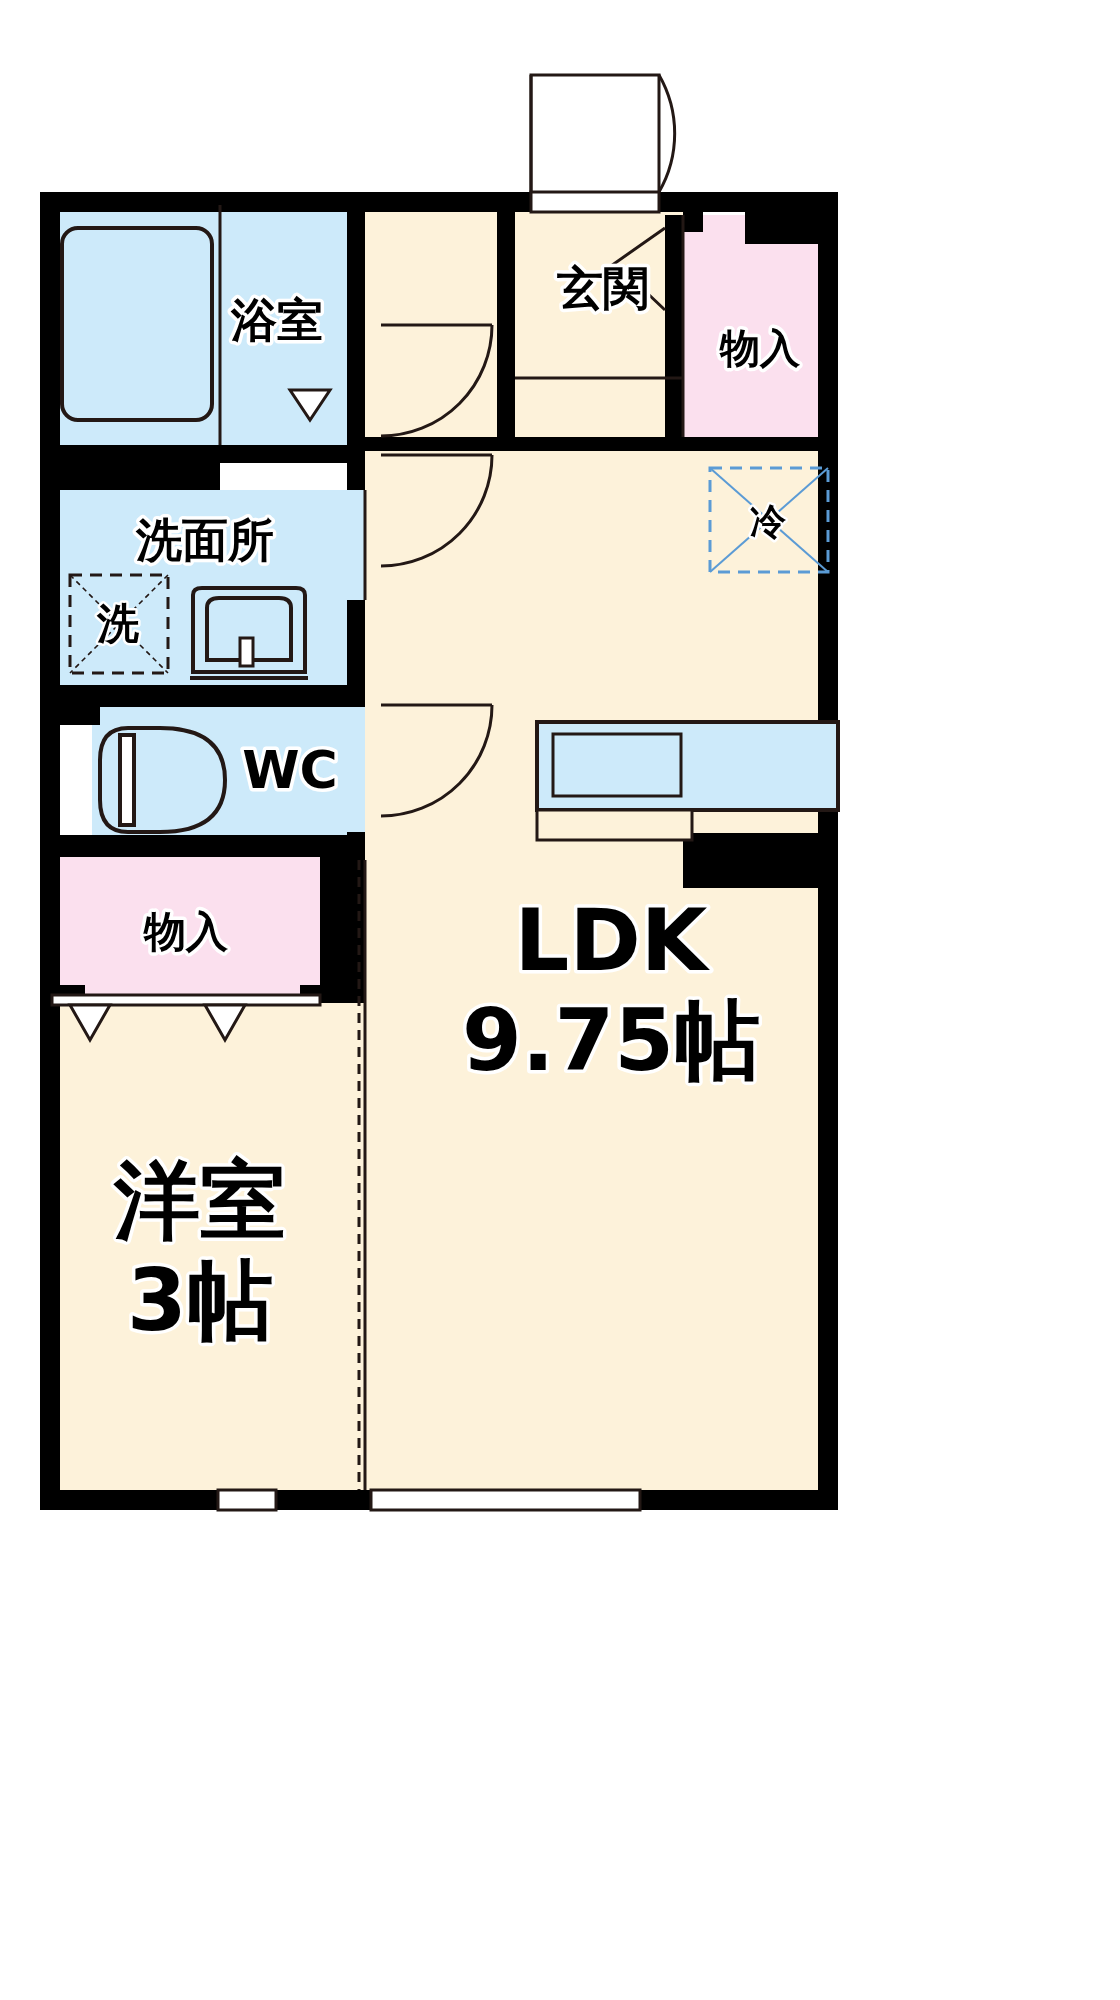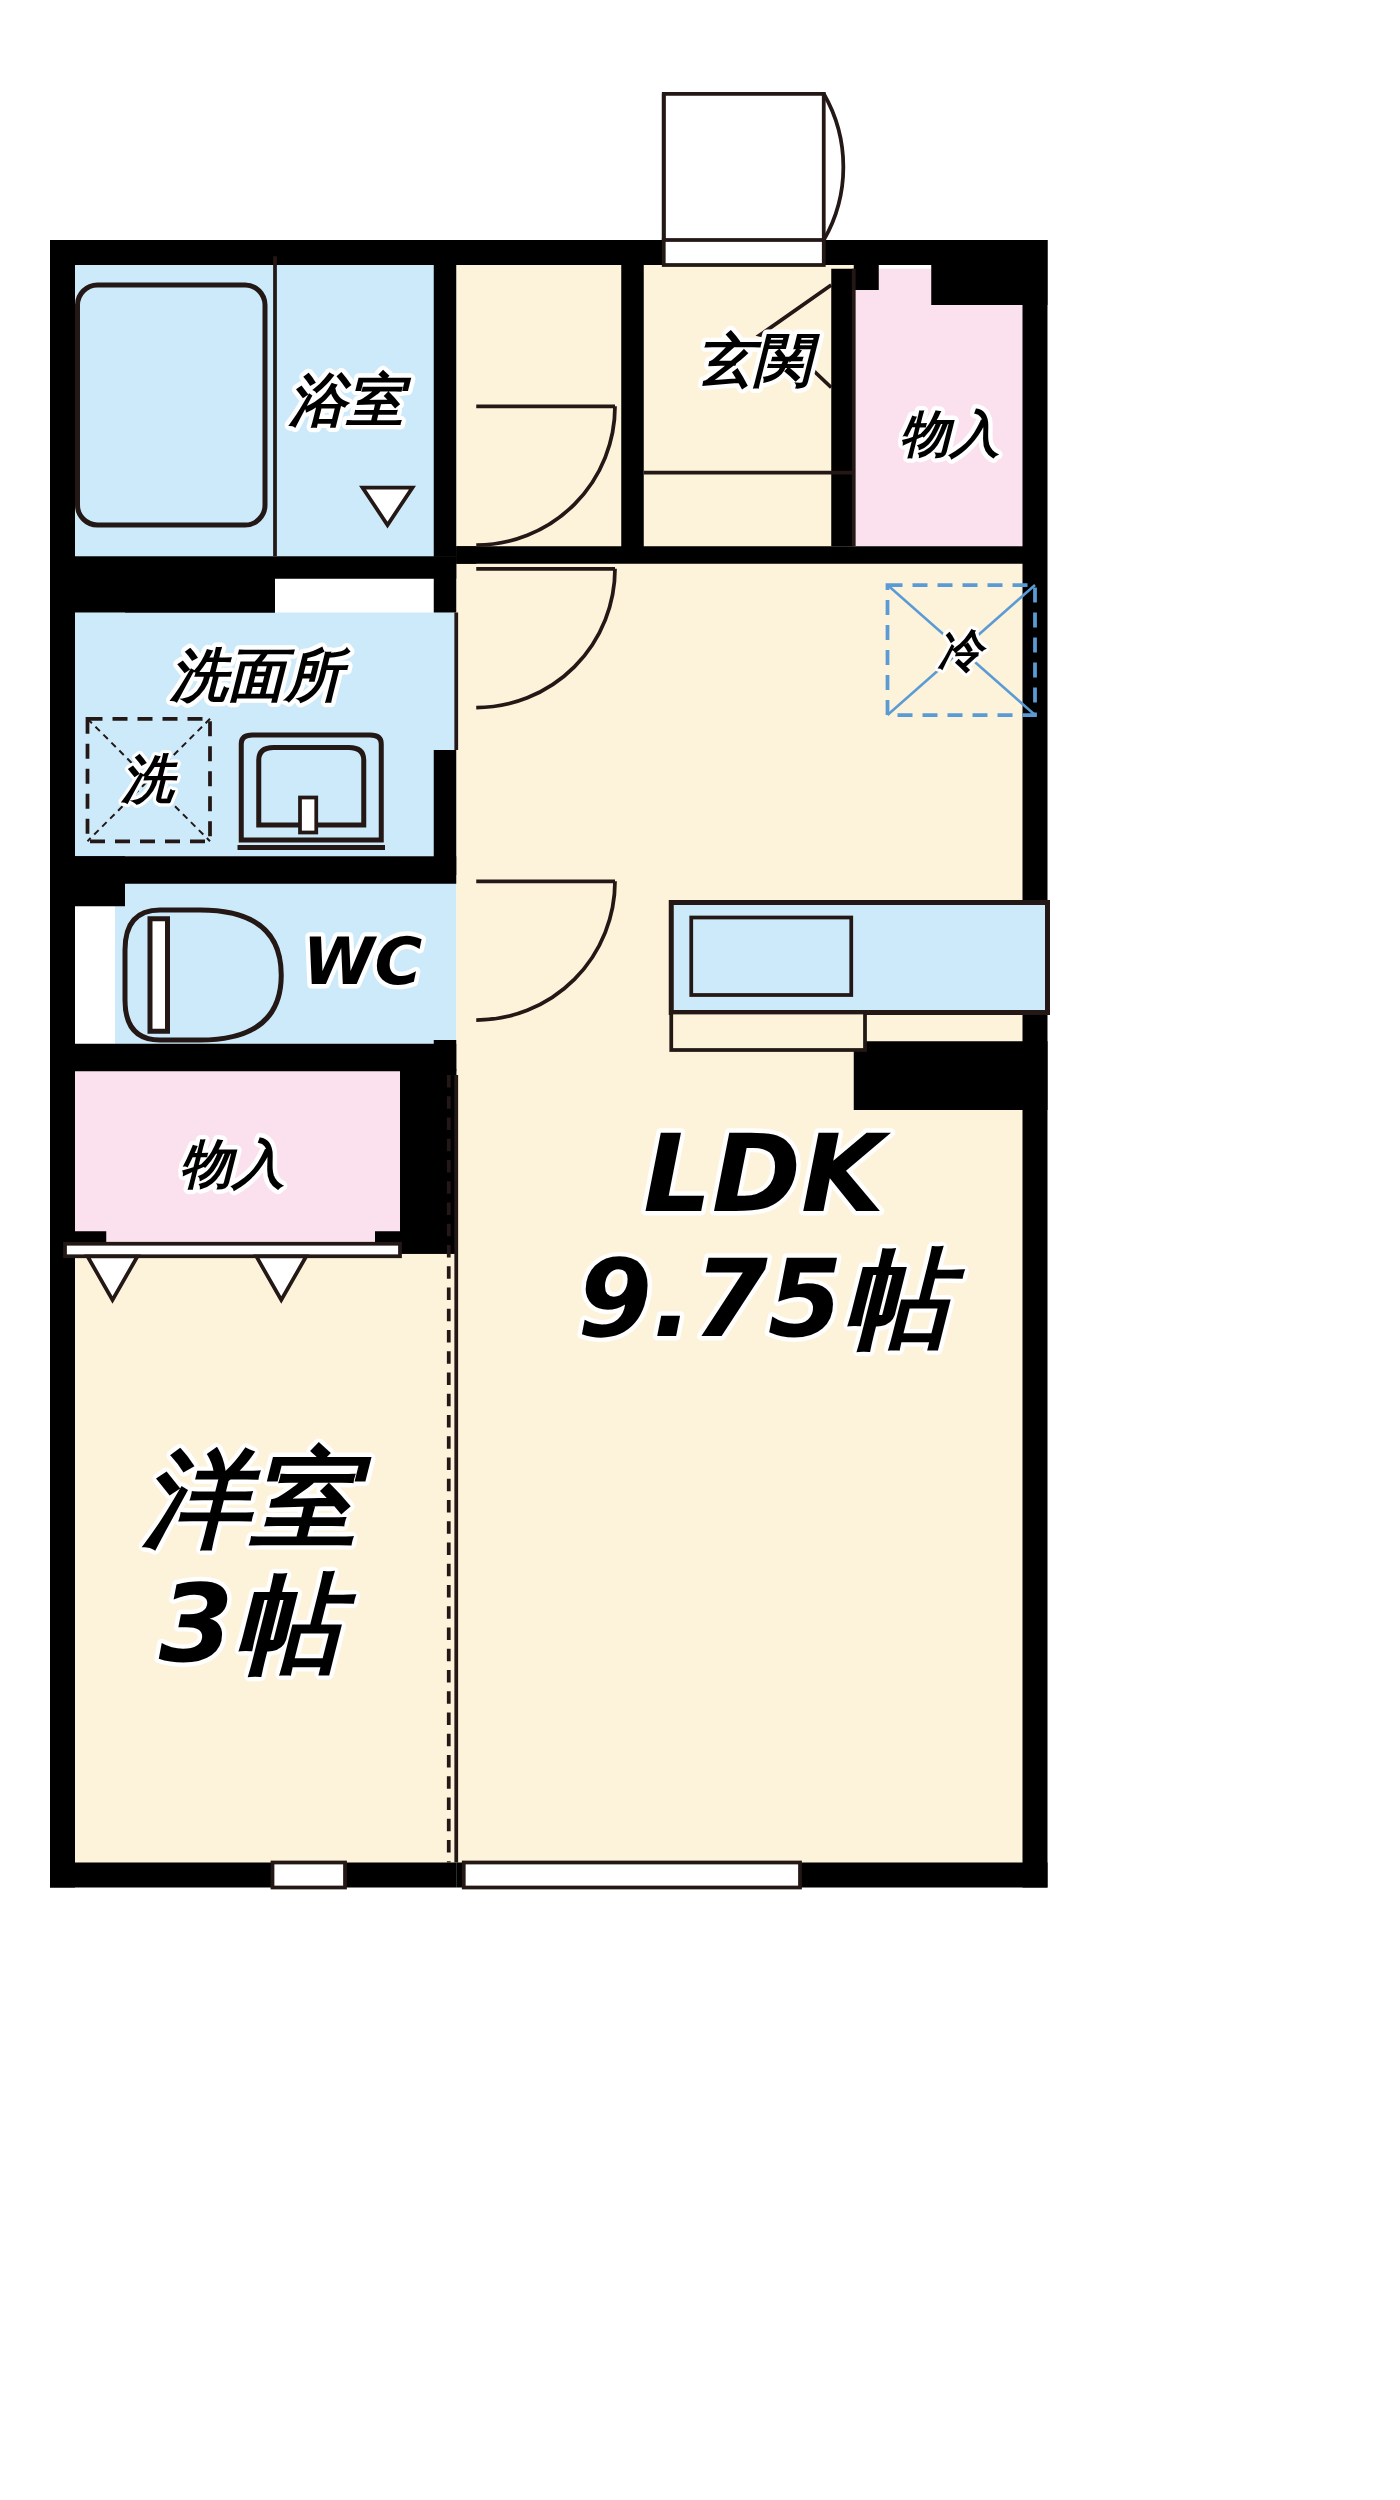--- a/index.html
+++ b/index.html
@@ -1,17 +1,17 @@
 <!DOCTYPE html>
 <html><head>
 <meta charset="utf-8">
 <style>
   html,body{margin:0;padding:0;background:#ffffff;}
   body{width:1120px;height:2000px;font-family:"DejaVu Sans","Liberation Sans",sans-serif;}
-  #stage{position:relative;width:1120px;height:2000px;overflow:hidden;background:#fff;font-style:italic;}
+  #stage{position:relative;width:1120px;height:2000px;overflow:hidden;background:#fff;}
   svg{display:block;}
   .lbl{
     font-family:"DejaVu Sans","Liberation Sans",sans-serif;
     font-weight:700;
     fill:#000;
     paint-order:stroke fill;
     stroke:#ffffff;
     stroke-width:7px;
     stroke-linejoin:round;
     text-anchor:middle;

